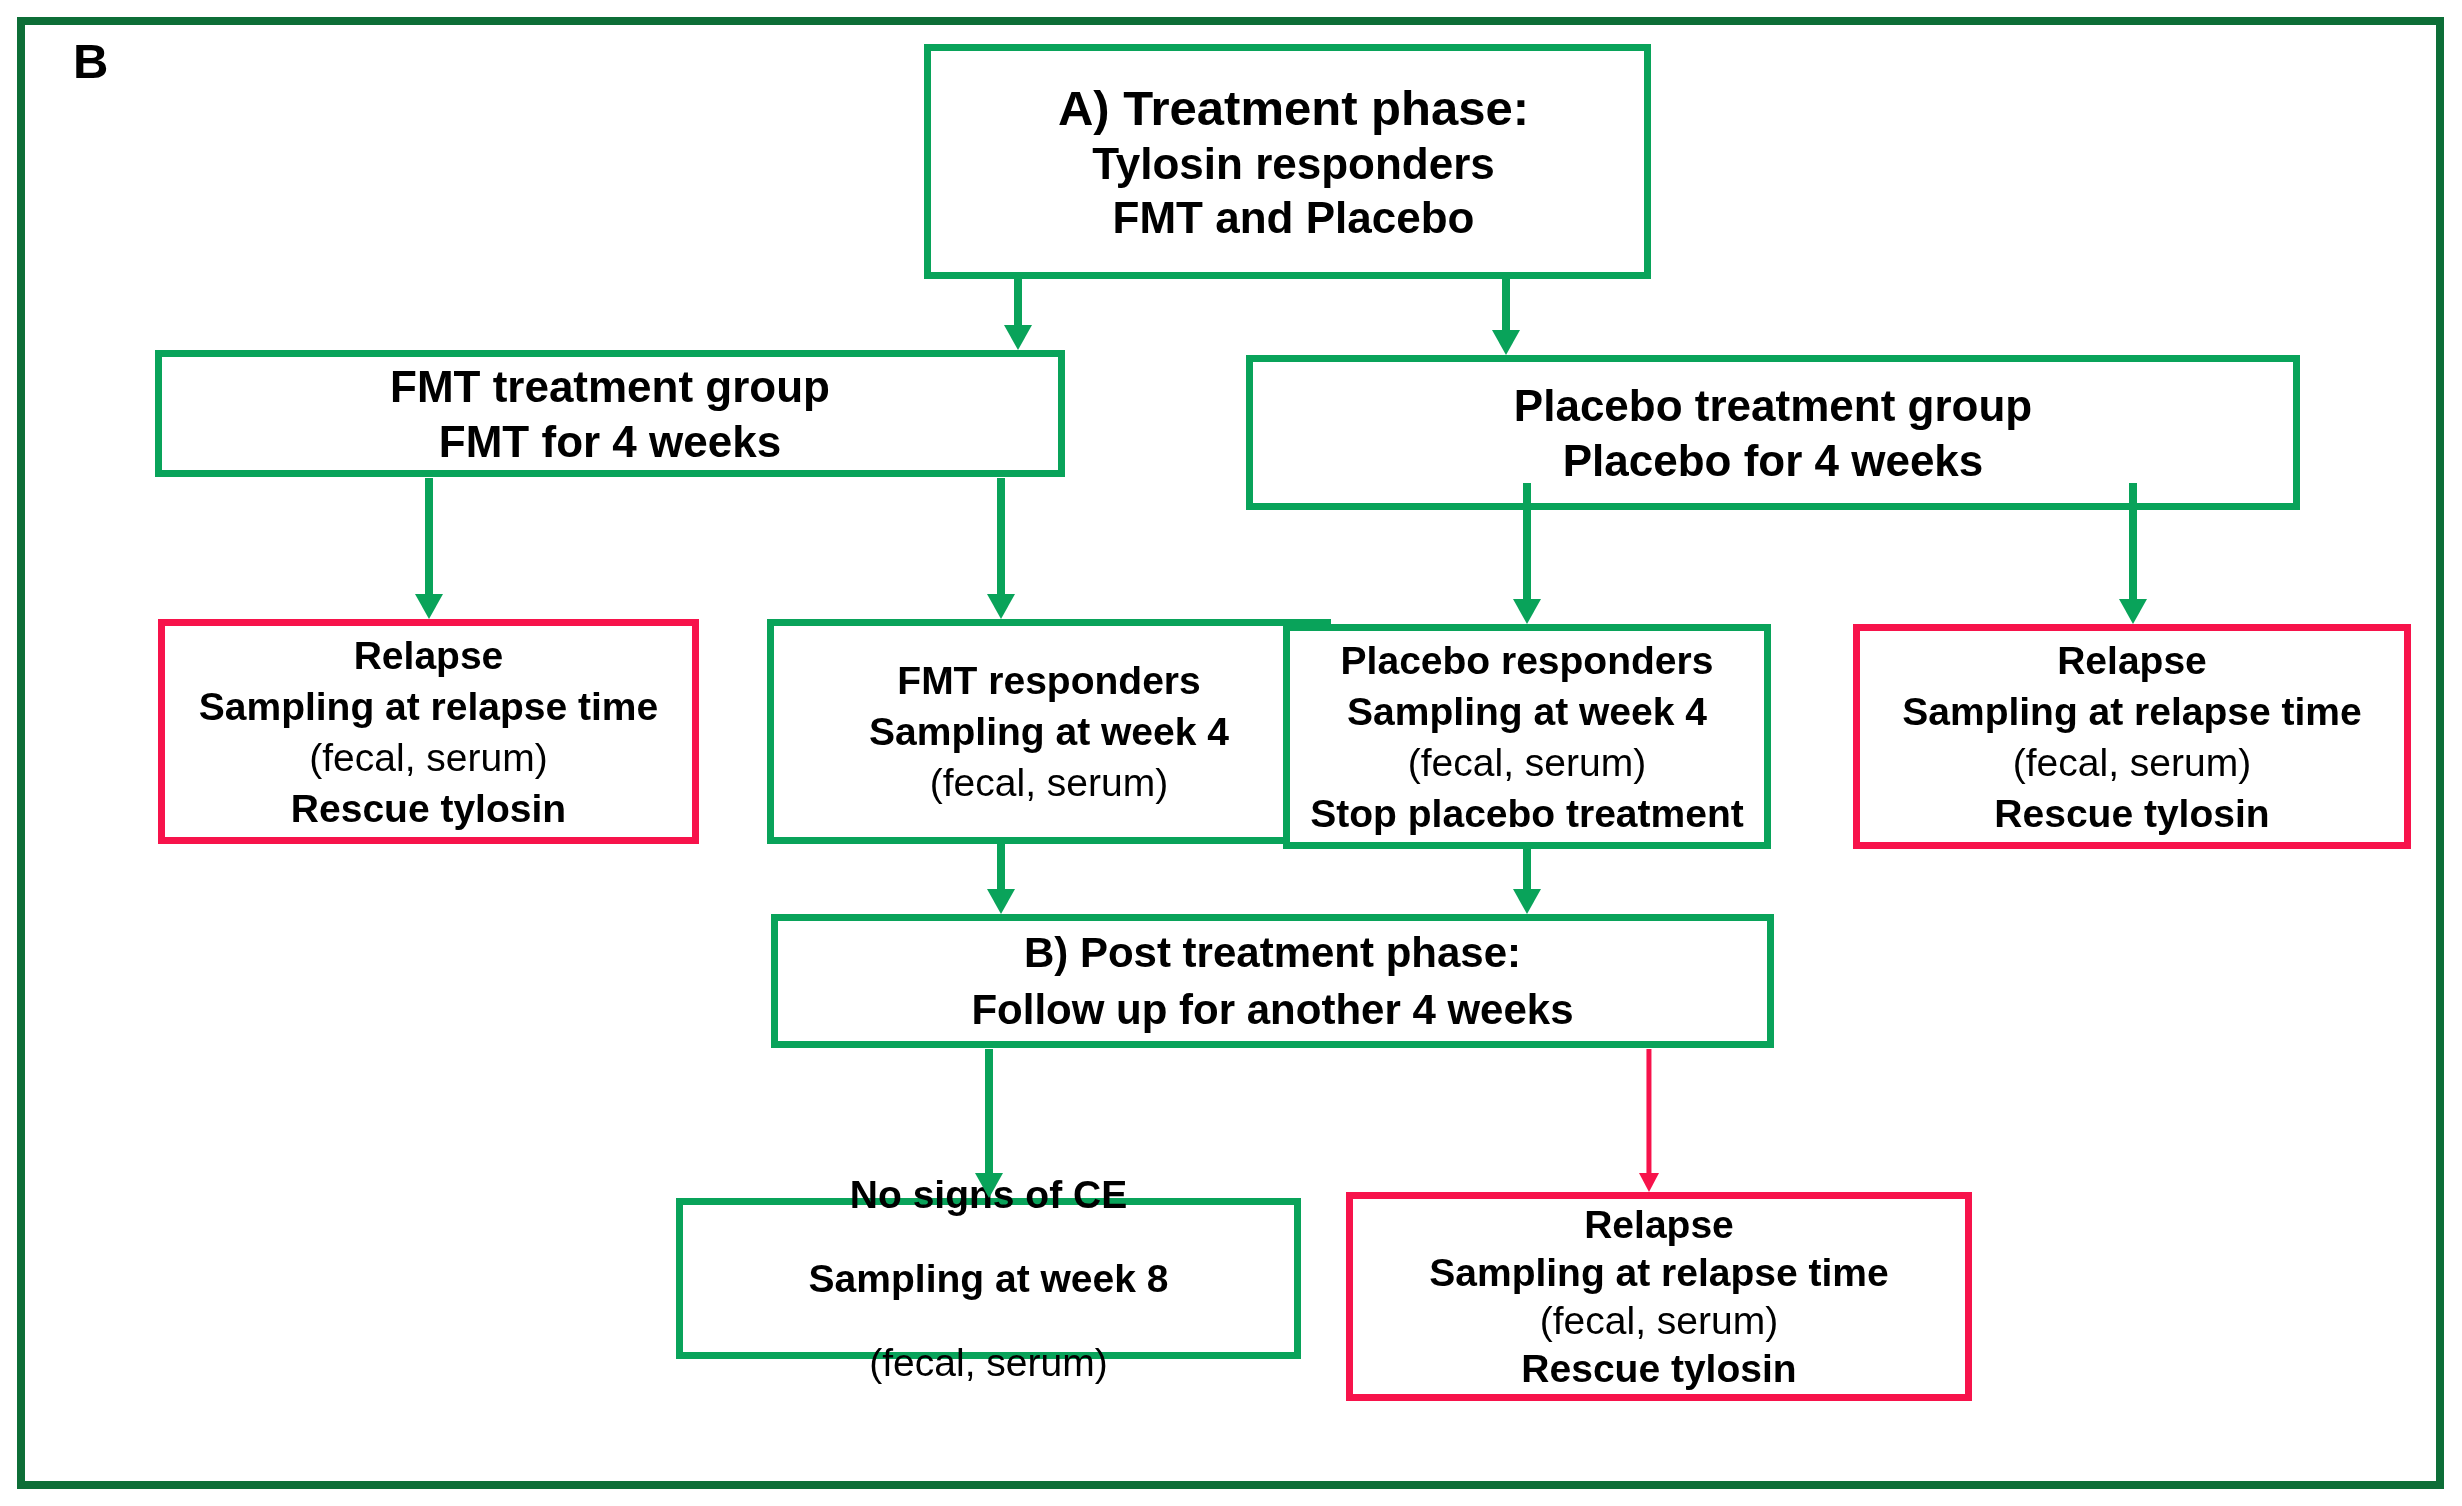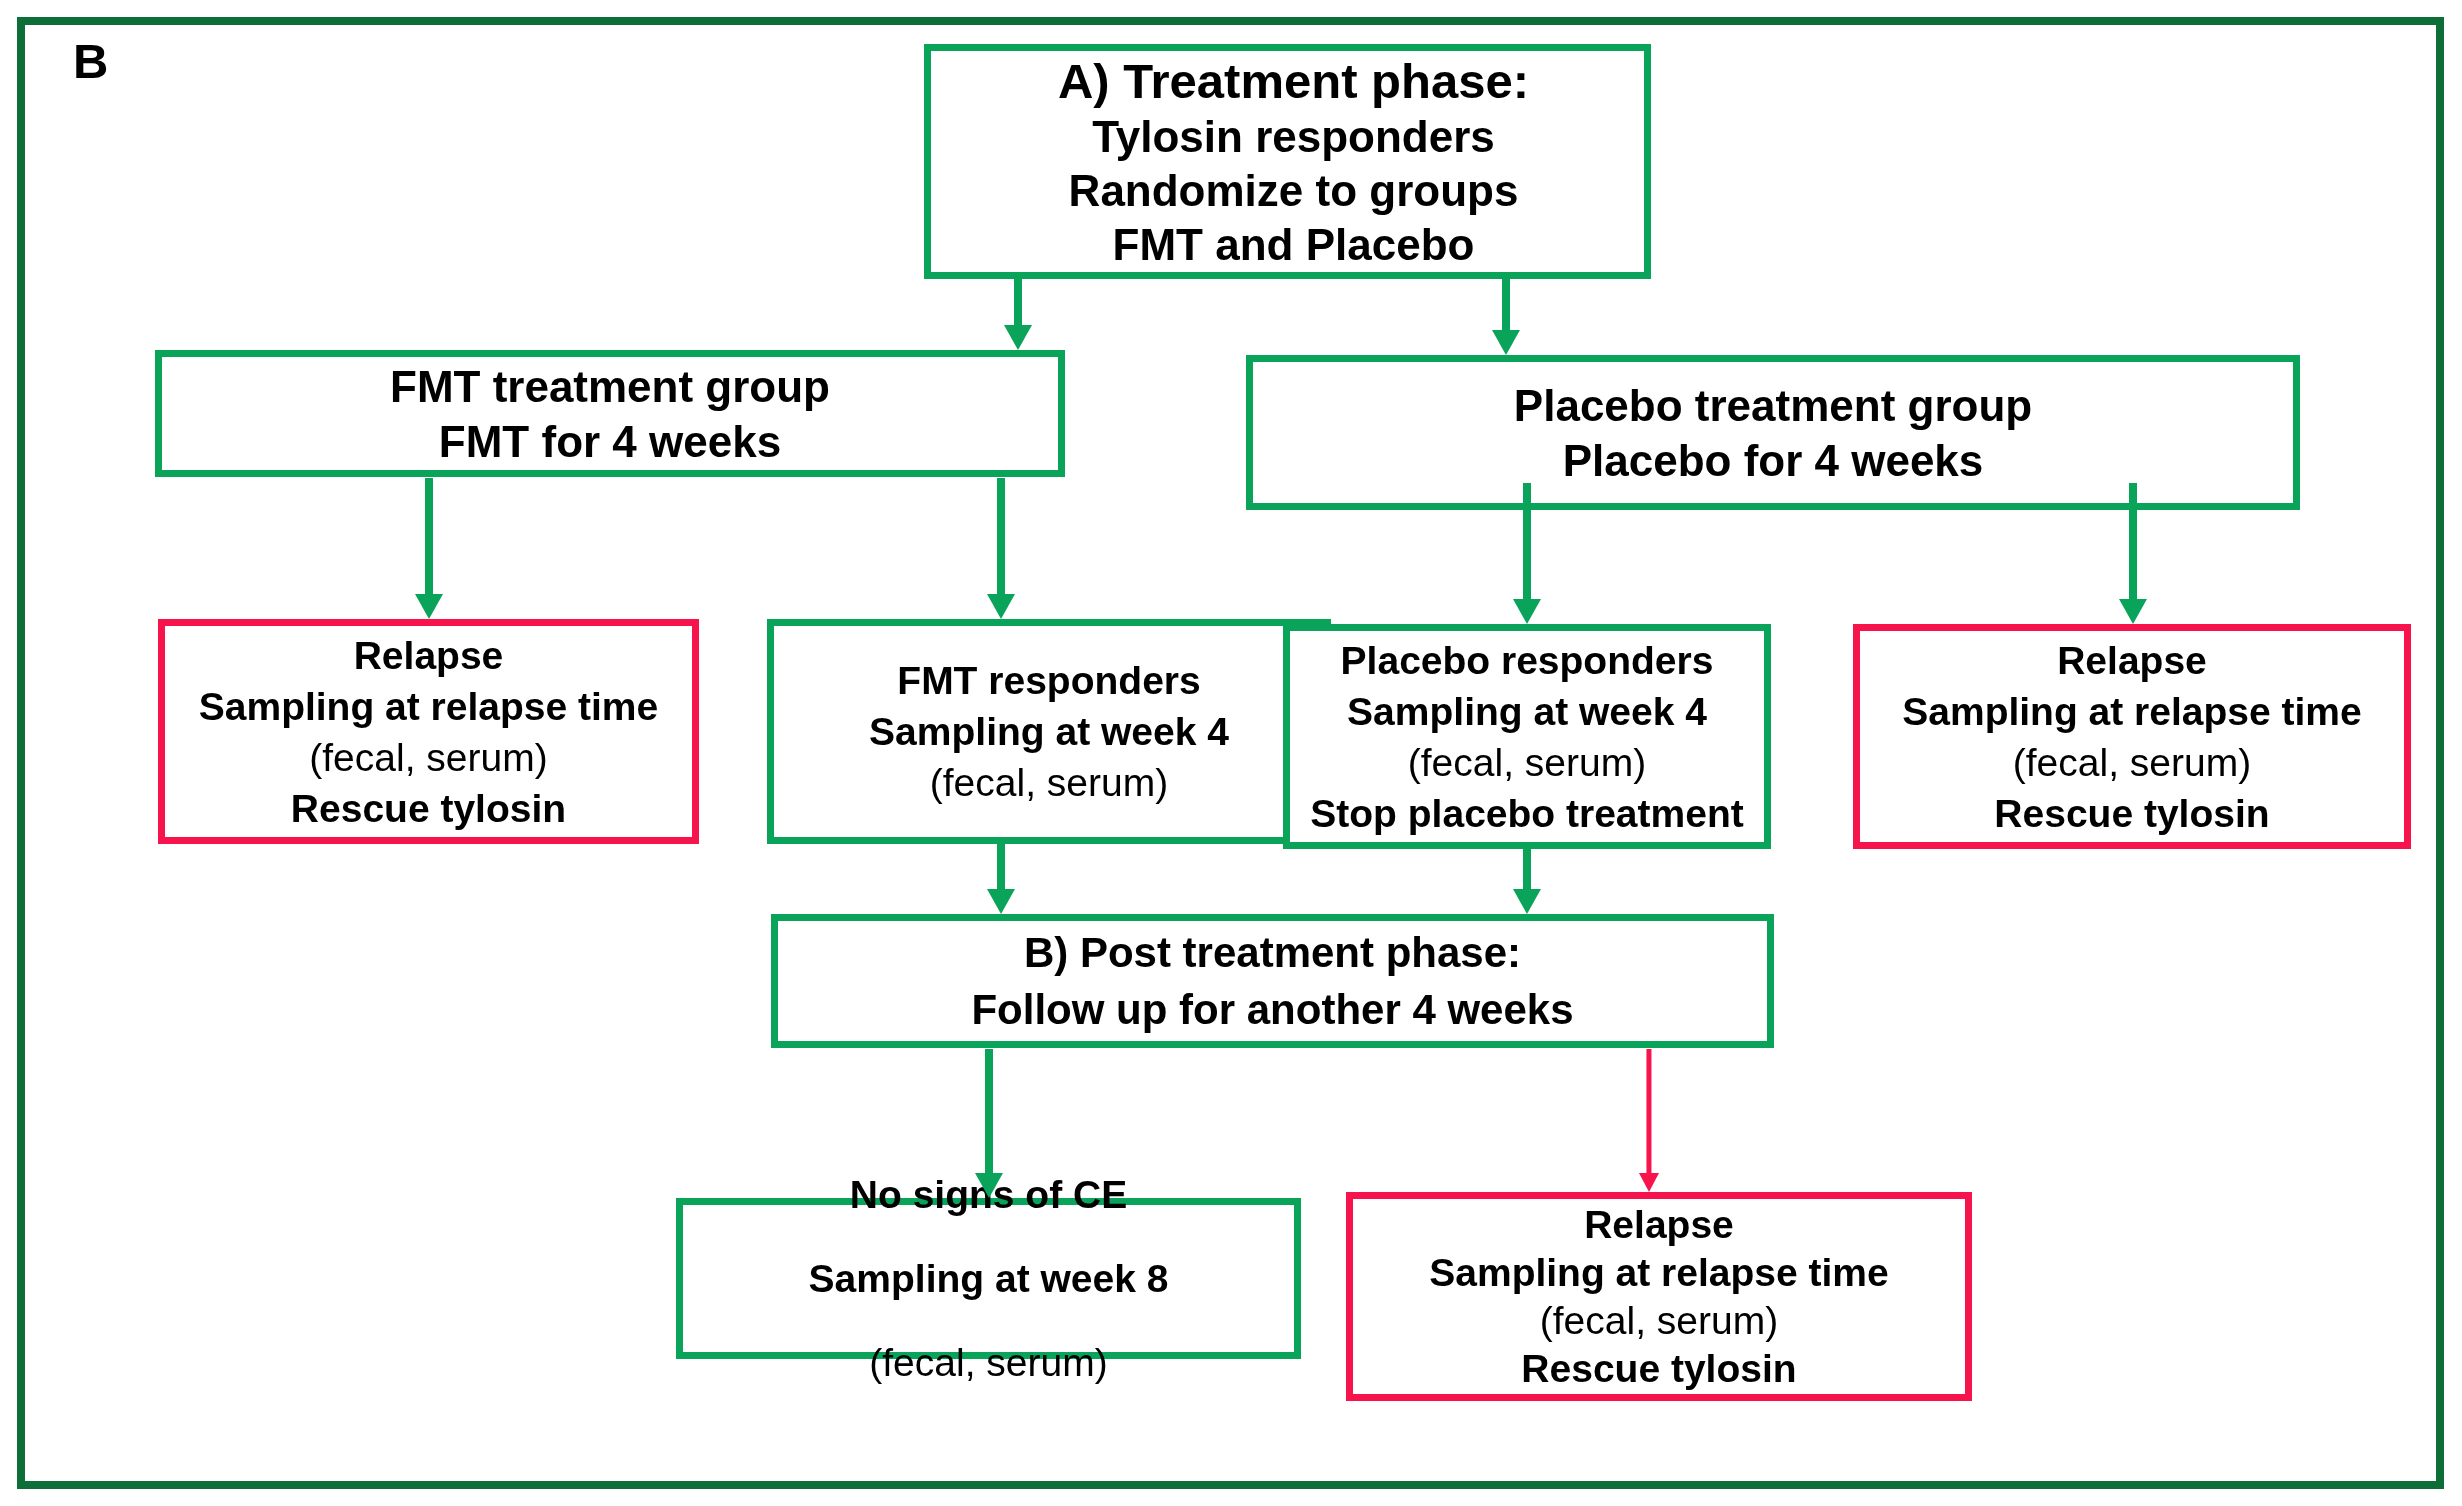--- a/index.html
+++ b/index.html
@@ -74,21 +74,20 @@
 
 <div class="canvas">
 
   <div class="outer-frame"></div>
 
   <div class="panel-label">B</div>
 
   <div class="node green box-a" style="left:924px;top:44px;width:727px;height:235px;">
     <div class="ln ttl">A) Treatment phase:</div>
     <div class="ln">Tylosin responders</div>
-    <div class="ln">Randomize to groups</div>
     <div class="ln">FMT and Placebo</div>
   </div>
 
   <div class="node green row2" style="left:155px;top:350px;width:910px;height:127px;text-align:right;">
     <div class="ln">FMT treatment group</div>
     <div class="ln">FMT for 4 weeks</div>
   </div>
 
   <div class="node green row2" style="left:1246px;top:355px;width:1054px;height:155px;">
     <div class="ln">Placebo treatment group</div>

